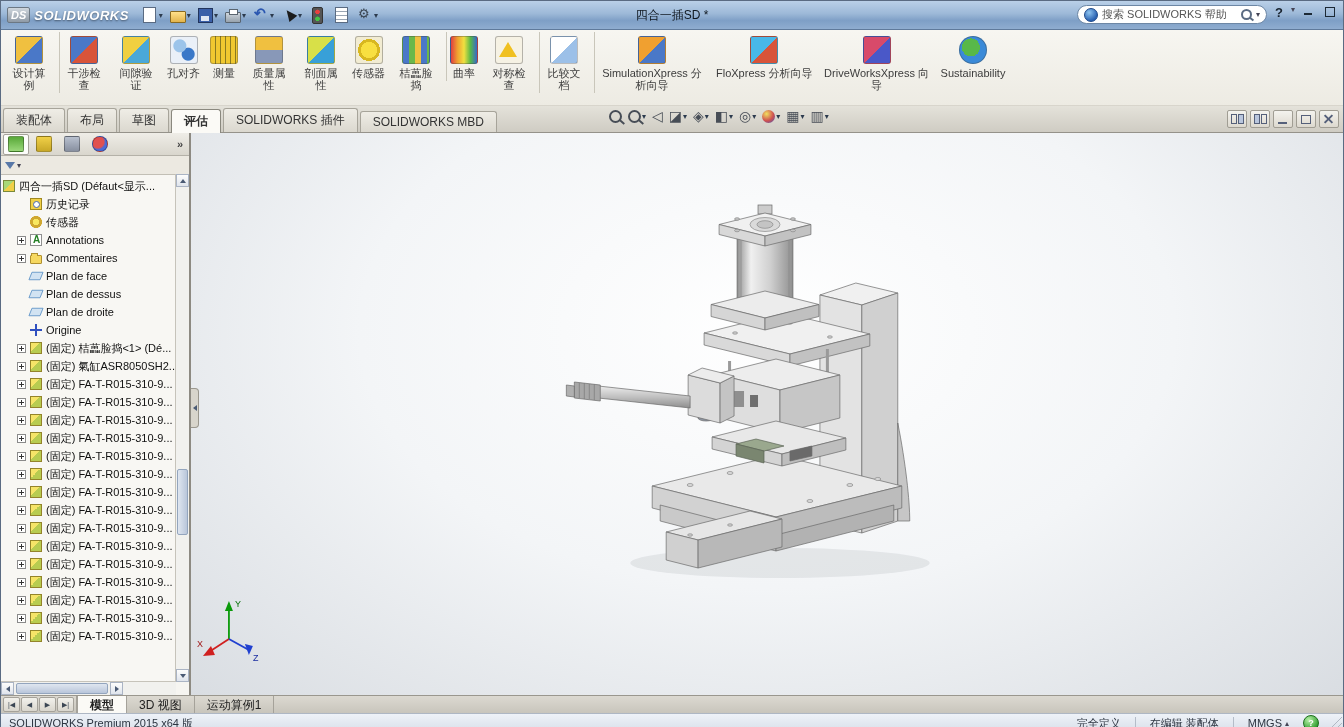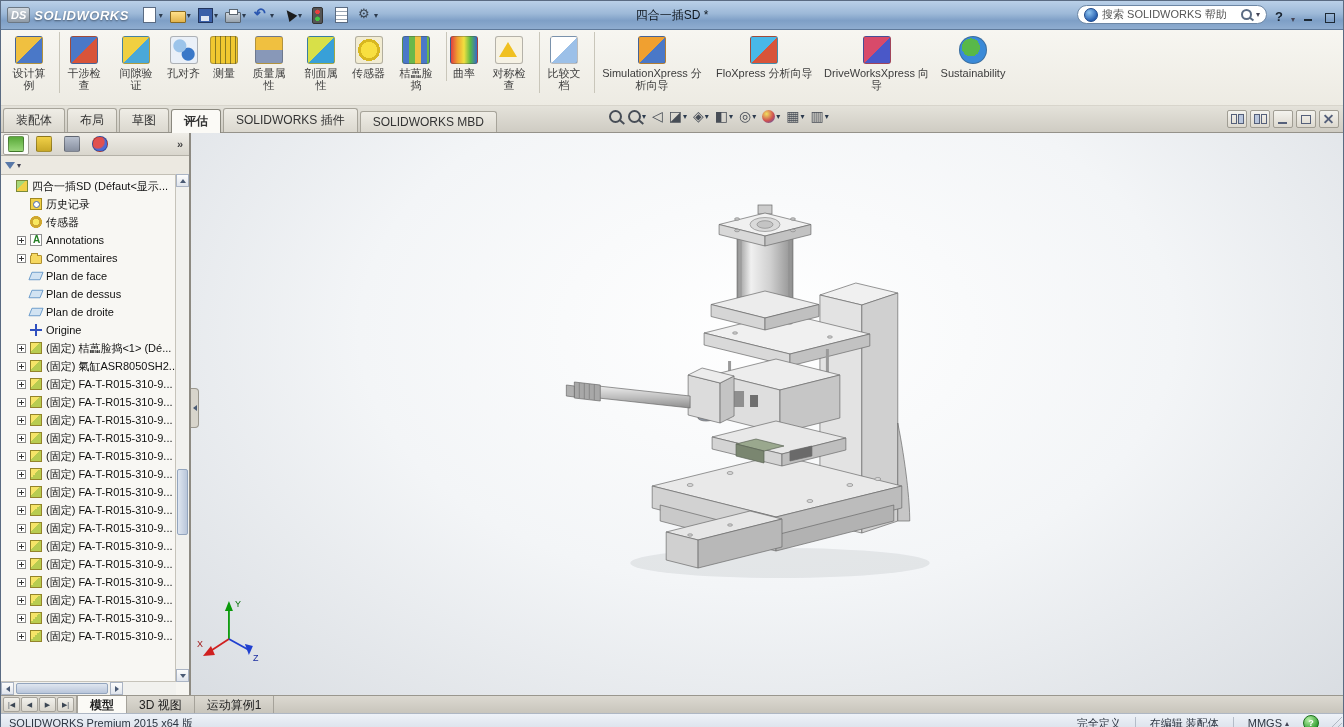--- a/index.html
+++ b/index.html
@@ -30,21 +30,21 @@
   [data-icon="select-arrow"] .qi::before{content:"";position:absolute;left:4px;top:2px;
     border-left:5px solid transparent;border-right:5px solid transparent;border-bottom:11px solid #1c1c1c;
     transform:rotate(-38deg);}
   [data-icon="rebuild"] .qi{width:9px;height:15px;background:#555;border-radius:2px;border:1px solid #333;margin:0 3px;
     background-image:radial-gradient(circle at 50% 26%, #e84040 0 2px, transparent 2.6px),
                      radial-gradient(circle at 50% 72%, #44c244 0 2px, transparent 2.6px);}
   [data-icon="file-properties"] .qi{background:#fff;border:1px solid #5a6b82;width:11px;height:14px;margin:0 2px;
     background-image:repeating-linear-gradient(180deg,transparent 0 3px,#9aa6b4 3px 4px);}
   [data-icon="options"] .qi::before{content:"⚙";position:absolute;left:1px;top:-1px;font-size:13px;color:#3c4754;}
   .win-title{position:absolute;left:50%;transform:translateX(-50%);font-size:12px;color:#101820;white-space:nowrap;}
-  .tb-right{position:absolute;right:6px;top:4px;display:flex;align-items:flex-end;gap:6px;}
+  .tb-right{position:absolute;right:6px;top:4px;display:flex;align-items:flex-start;gap:6px;}
   .search-box{display:flex;align-items:center;gap:4px;background:#fff;border:1px solid #6d87a5;border-radius:10px;
     height:19px;padding:0 6px;width:190px;box-sizing:border-box;}
   .sw-ball{width:12px;height:12px;border-radius:50%;flex:none;
     background:radial-gradient(circle at 35% 30%, #8ec4f0, #2a62b2 70%);border:1px solid #1c4788;}
   .search-text{font-size:11px;color:#555;flex:1;white-space:nowrap;overflow:hidden;}
   .mini-mag{width:7px;height:7px;border:2px solid #5a6b82;border-radius:50%;position:relative;flex:none;}
   .mini-mag::after{content:"";position:absolute;left:6px;top:7px;width:5px;height:2px;background:#5a6b82;transform:rotate(40deg);}
   .s-caret{font-size:8px;color:#445;}
   .help-q{font-weight:bold;font-size:13px;color:#17222e;padding:0 2px;}
   .wm{width:15px;height:13px;position:relative;border-radius:2px;}
@@ -119,21 +119,21 @@
   [data-icon="property-manager"] .mi{background:linear-gradient(180deg,#f0d048,#c8a828);}
   [data-icon="configuration-manager"] .mi{background:linear-gradient(180deg,#b8c0ce,#8890a0);}
   [data-icon="display-manager"] .mi{background:radial-gradient(circle at 35% 35%, #e05050 0 45%, #4a6ad8 60%);border-radius:50%;}
   .mgr-overflow{margin-left:auto;margin-right:6px;font-size:11px;color:#444;font-weight:bold;}
   .filter-row{height:18px;background:#ece9e1;border-bottom:1px solid #c2bfb5;display:flex;align-items:center;padding-left:4px;gap:2px;}
   .funnel{width:0;height:0;border-left:5px solid transparent;border-right:5px solid transparent;border-top:7px solid #5878a8;}
   .f-caret{font-size:8px;color:#445;}
 
   .tree{padding:2px 14px 0 0;overflow:hidden;height:506px;box-sizing:border-box;background:#f8f7f3;}
   .tree-row{display:flex;align-items:center;height:18px;padding-left:16px;white-space:nowrap;overflow:hidden;}
-  .tree-row[data-root="true"]{padding-left:14px;}
+  .tree-row[data-root="true"]{padding-left:1px;}
   .tlabel{font-size:11px;color:#111;overflow:hidden;text-overflow:clip;}
   .expand{width:9px;height:9px;margin-right:3px;flex:none;visibility:hidden;border:1px solid #8a8a8a;background:#fff;position:relative;box-sizing:border-box;}
   .tree-row[data-expandable="true"] .expand{visibility:visible;}
   .expand::before{content:"";position:absolute;left:1px;top:3px;width:5px;height:1px;background:#333;}
   .expand::after{content:"";position:absolute;left:3px;top:1px;width:1px;height:5px;background:#333;}
   .ticon{width:12px;height:12px;margin:0 4px 0 1px;flex:none;position:relative;box-sizing:border-box;}
   .tree-row[data-icon="assembly"] .ticon{background:linear-gradient(135deg,#a8d878 45%,#f0d048 45%);border:1px solid #7a8a3a;}
   .tree-row[data-icon="part"] .ticon{background:linear-gradient(135deg,#f6e468 45%,#b8cc50 45%);border:1px solid #94842a;}
   .tree-row[data-icon="history"] .ticon{background:#f0d048;border:1px solid #a08820;}
   .tree-row[data-icon="history"] .ticon::before{content:"";position:absolute;left:2px;top:2px;width:5px;height:5px;border:1px solid #4868b0;border-radius:50%;background:#fff;}

